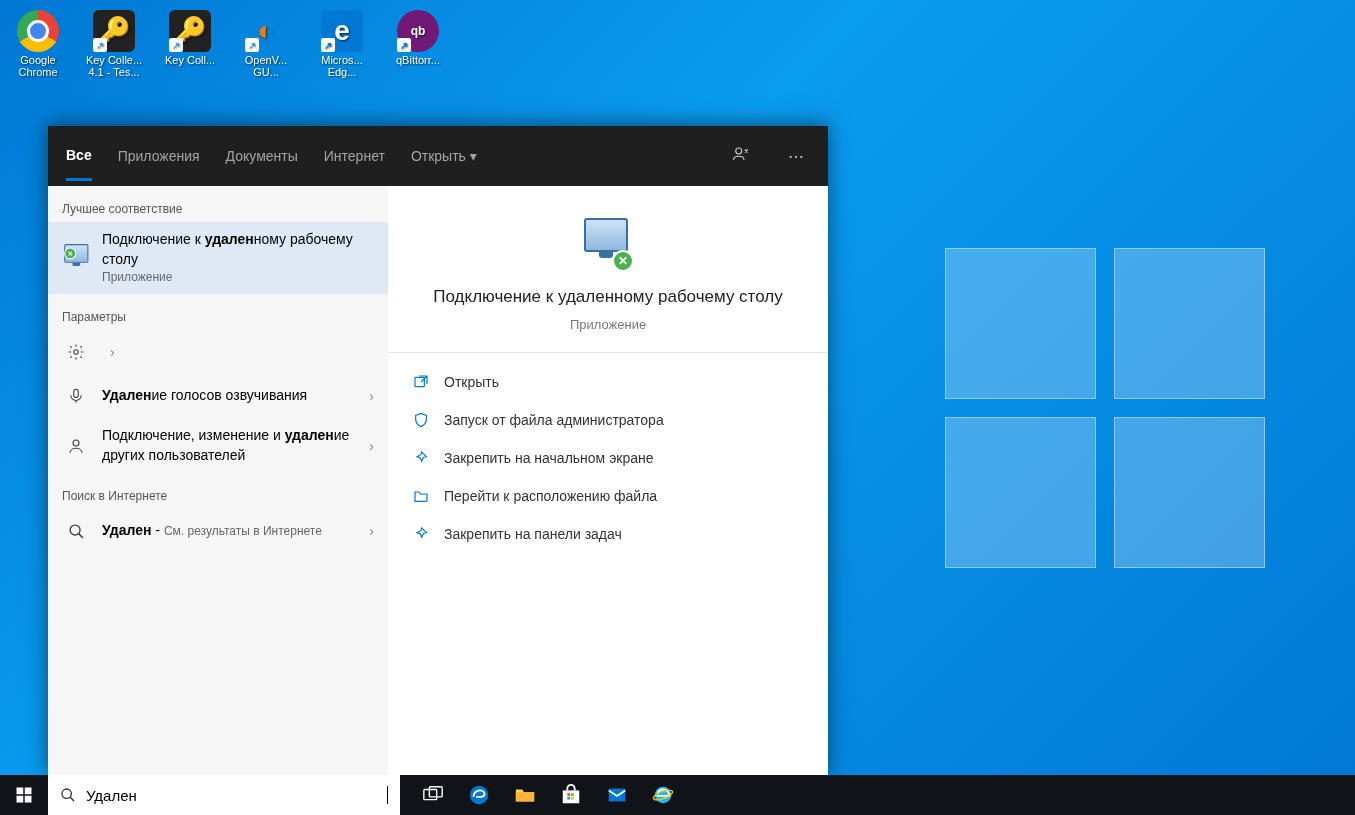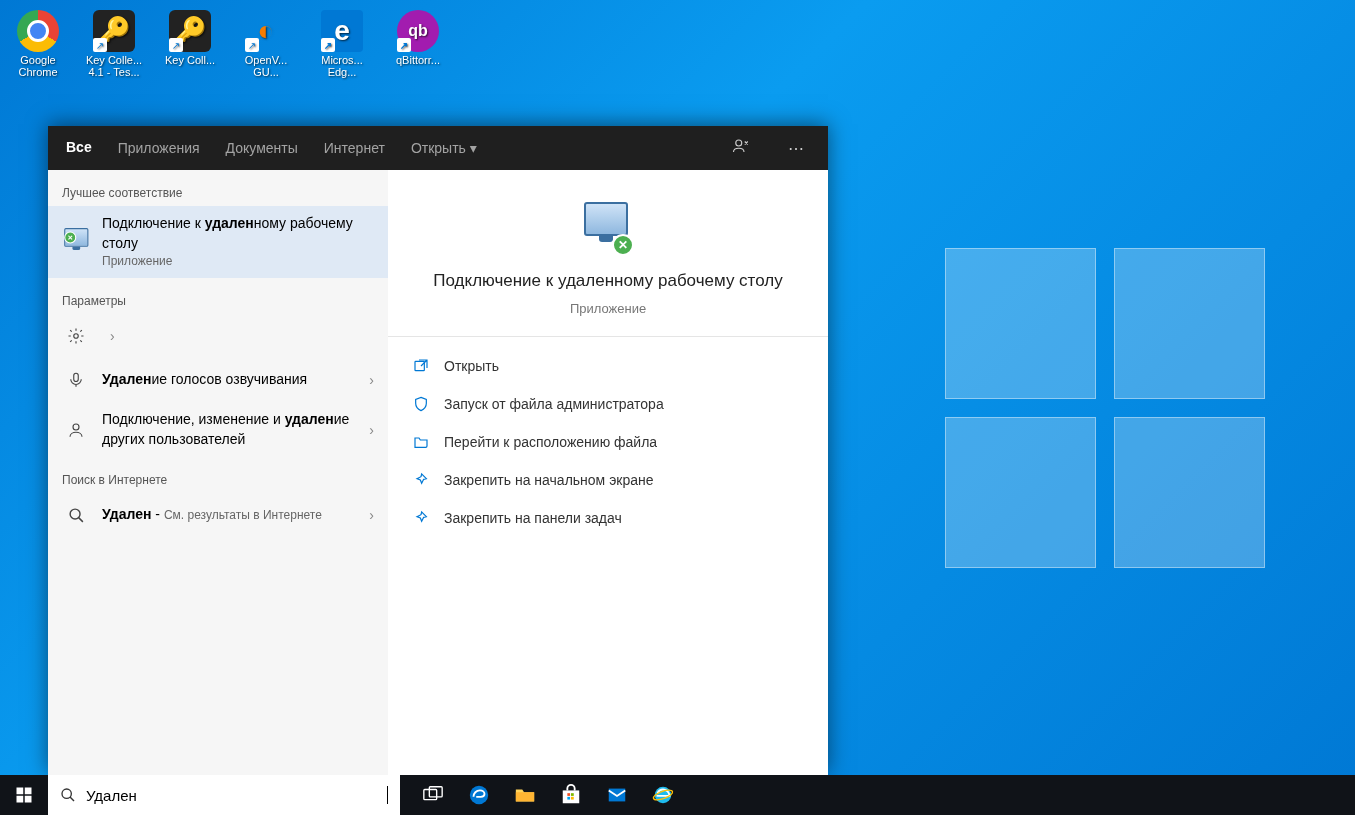--- a/index.html
+++ b/index.html
@@ -16,21 +16,21 @@
   .start-btn { width:48px; height:40px; display:flex; align-items:center; justify-content:center; cursor:pointer; }
   .start-btn svg { width:18px; height:18px; }
   .search-box { height:40px; width:352px; background:#fff; display:flex; align-items:center; padding:0 12px; gap:10px; }
   .search-box svg { width:16px; height:16px; flex-shrink:0; }
   .search-box input { flex:1; border:none; outline:none; font-size:15px; background:transparent; }
   .task-btn { width:46px; height:40px; display:flex; align-items:center; justify-content:center; cursor:pointer; color:#fff; }
   .task-btn svg{ width:22px; height:22px; }
   .taskbar-gap { width:10px; }
 
   .search-panel { position:absolute; left:48px; bottom:40px; width:780px; height:649px; background:#f2f2f2; display:flex; flex-direction:column; box-shadow:0 -2px 20px rgba(0,0,0,0.5); }
-  .search-header { height:44px; background:#1f1f1f; color:#aaa; display:flex; align-items:center; padding:0 18px; gap:26px; font-size:14px; }
+  .search-header { height:60px; background:#1f1f1f; color:#aaa; display:flex; align-items:center; padding:0 18px; gap:26px; font-size:14px; }
   .search-tab { color:#a3a3a3; cursor:pointer; height:50px; display:flex; align-items:center; }
   .search-tab.active { color:#fff; border-bottom:3px solid #0078d4; font-weight:600; }
   .search-header .spacer { flex:1; }
   .header-icon { color:#ccc; cursor:pointer; font-size:16px; padding:6px; }
 
   .search-body { flex:1; display:flex; }
   .left-col { width:340px; background:#f6f6f6; display:flex; flex-direction:column; overflow:hidden; }
   .section-label { font-size:12px; color:#555; padding:16px 14px 6px; }
   .result-item { display:flex; align-items:center; padding:8px 14px; gap:12px; cursor:pointer; position:relative; }
   .result-item.selected { background:#dfe9f5; }
@@ -82,21 +82,21 @@
   </div>
   <div class="dicon">
     <div class="glyph shortcut-arrow" style="color:#f57c00">◐</div>
     <span>OpenV... GU...</span>
   </div>
   <div class="dicon">
     <div class="glyph shortcut-arrow" style="background:#0078d4;color:#fff;font-weight:bold;border-radius:4px;">e</div>
     <span>Micros... Edg...</span>
   </div>
   <div class="dicon">
-    <div class="glyph shortcut-arrow" style="background:#a21caf;color:#fff;font-size:16px;border-radius:50%;font-weight:bold;">qb</div>
+    <div class="glyph shortcut-arrow" style="background:#701a75;color:#fff;font-size:12px;border-radius:50%;font-weight:bold;">qb</div>
     <span>qBittorr...</span>
   </div>
 </div>
 
 <div class="search-panel">
   <div class="search-header">
     <div class="search-tab active">Все</div>
     <div class="search-tab">Приложения</div>
     <div class="search-tab">Документы</div>
     <div class="search-tab">Интернет</div>
@@ -201,32 +201,32 @@
           <div class="action-icon">
               <svg viewBox="0 0 24 24" width="16" height="16" fill="none" stroke="currentColor" stroke-width="1.8">
                 <path d="M12 2l8 3v6c0 5-3.5 9-8 11-4.5-2-8-6-8-11V5l8-3z"></path>
               </svg>
             </div>
           <span>Запуск от файла администратора</span>
         </div>
         <div class="action-item">
           <div class="action-icon">
               <svg viewBox="0 0 24 24" width="16" height="16" fill="none" stroke="currentColor" stroke-width="1.8">
+                <path d="M14 4l6 6-4 1-3 6-2-5-5-2 6-3 1-4z"></path>
+              </svg>
+            </div>
+          <span>Закрепить на начальном экране</span>
+        </div>
+        <div class="action-item">
+          <div class="action-icon">
+              <svg viewBox="0 0 24 24" width="16" height="16" fill="none" stroke="currentColor" stroke-width="1.8">
                 <path d="M3 6h6l2 3h10v9a2 2 0 0 1-2 2H3V6z"></path>
               </svg>
             </div>
           <span>Перейти к расположению файла</span>
-        </div>
-        <div class="action-item">
-          <div class="action-icon">
-              <svg viewBox="0 0 24 24" width="16" height="16" fill="none" stroke="currentColor" stroke-width="1.8">
-                <path d="M14 4l6 6-4 1-3 6-2-5-5-2 6-3 1-4z"></path>
-              </svg>
-            </div>
-          <span>Закрепить на начальном экране</span>
         </div>
         <div class="action-item">
           <div class="action-icon">
               <svg viewBox="0 0 24 24" width="16" height="16" fill="none" stroke="currentColor" stroke-width="1.8">
                 <path d="M14 4l6 6-4 1-3 6-2-5-5-2 6-3 1-4z"></path>
               </svg>
             </div>
           <span>Закрепить на панели задач</span>
         </div>
       </div>

